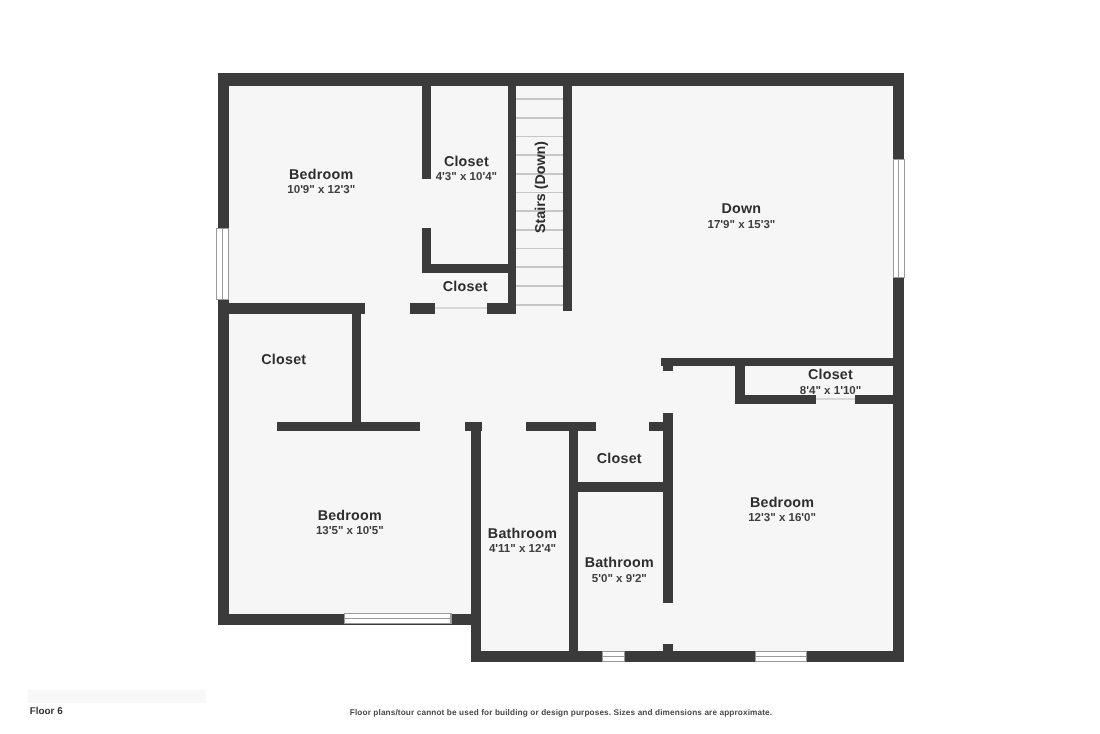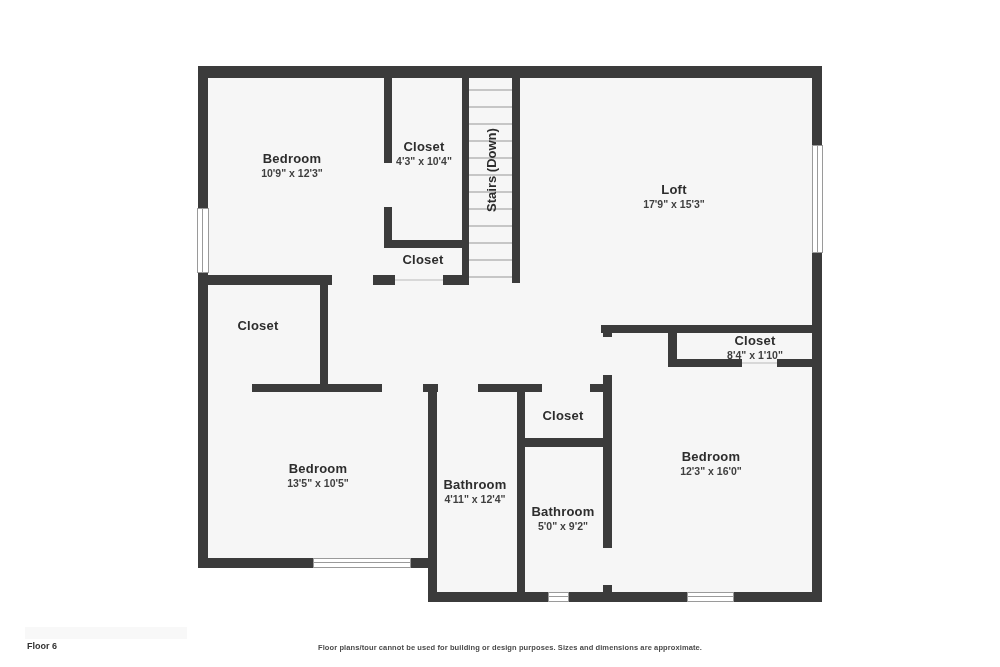--- a/index.html
+++ b/index.html
@@ -123,21 +123,21 @@
   </div>
 
   <div class="room-label" style="left:414px;top:153px;">
     <div class="room-name">Closet</div>
     <div class="room-dims">4'3" x 10'4"</div>
   </div>
 
   <div class="stairs-label" style="left:481px;top:170px;">Stairs (Down)</div>
 
   <div class="room-label" style="left:664px;top:196px;">
-    <div class="room-name">Loft</div>
+    <div class="room-name">Down</div>
     <div class="room-dims">17'9" x 15'3"</div>
   </div>
 
   <div class="room-label" style="left:413px;top:260px;">
     <div class="room-name">Closet</div>
   </div>
 
   <div class="room-label" style="left:248px;top:326px;">
     <div class="room-name">Closet</div>
   </div>

